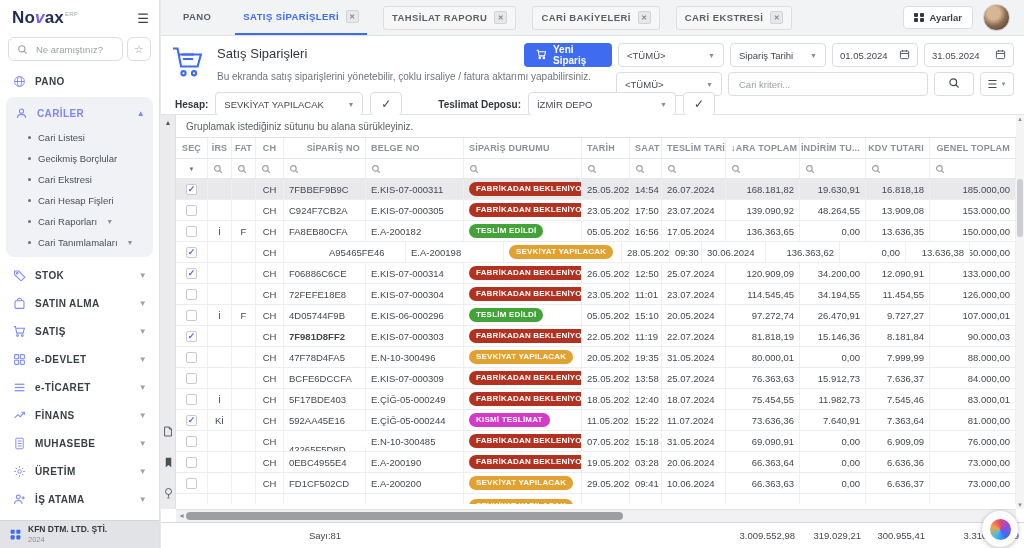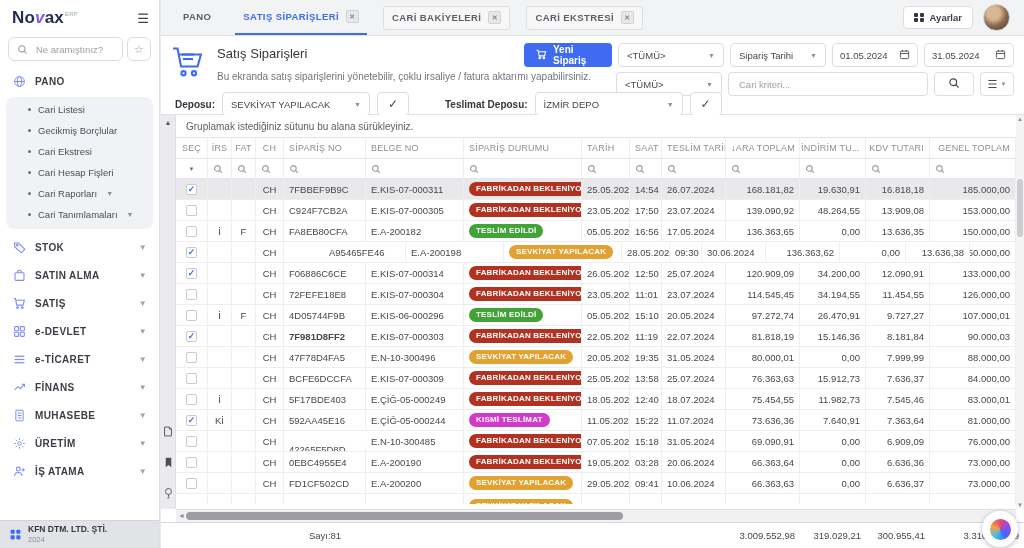--- a/index.html
+++ b/index.html
@@ -66,21 +66,21 @@
   .gridwrap{position:absolute;left:0;top:115px;right:0;bottom:26px;background:#fff;}
   .strip{position:absolute;left:0;top:0;width:15px;bottom:13px;background:#ebebee;border-right:1px solid #dfdfe2;}
   .strip-arrow{position:absolute;top:4px;left:0;width:100%;text-align:center;font-size:7px;color:#555;}
   .strip-icons{position:absolute;bottom:6px;left:0;width:100%;display:flex;flex-direction:column;align-items:center;gap:13px;color:#4a4f57;}
   .grid{position:absolute;left:15px;top:0;right:8px;bottom:13px;overflow:hidden;}
   .group-bar{height:23px;display:flex;align-items:center;padding-left:10px;font-size:10px;color:#5a5f66;border-bottom:1px solid #e3e3e5;}
   .hdr-row,.flt-row,.row{display:flex;align-items:stretch;}
   .hdr-row{height:21px;border-bottom:1px solid #e6e6e8;}
   .flt-row{height:20px;border-bottom:1px solid #e6e6e8;}
   .cell{display:flex;align-items:center;padding:0 5px;border-right:1px solid #efeff1;overflow:hidden;white-space:nowrap;}
-  .hdr-cell{font-size:9px;color:#8b9097;letter-spacing:.2px;font-weight:normal;}
+  .hdr-cell{font-size:9px;color:#8b9097;letter-spacing:.2px;font-weight:bold;}
   .num{justify-content:flex-end;}
   .ctr{justify-content:center;}
   .row{height:21px;border-bottom:1px solid #ededef;font-size:9.5px;color:#44484d;background:#fff;}
   .row.selected{background:#e9e9eb;}
   .row.partial{height:10px;overflow:hidden;border-bottom:0;}
   .badge{font-size:8px;font-weight:bold;color:#fff;padding:3px 7px;border-radius:8px;letter-spacing:.2px;line-height:1;white-space:nowrap;}
   .checkbox{width:11px;height:11px;border:1px solid #c8cace;border-radius:2px;background:#fff;display:flex;align-items:center;justify-content:center;font-size:9px;color:#3e6bf2;font-weight:bold;line-height:1;}
   .mag{color:#9aa0a6;}
   .vscroll{position:absolute;right:0;top:0;width:8px;bottom:13px;background:#f4f4f5;}
   .vthumb{position:absolute;left:1px;right:1px;top:64px;height:58px;background:#cdced1;border-radius:3px;}
@@ -120,20 +120,30 @@
       <span class="sicon">
           <svg width="13" height="13" viewBox="0 0 16 16" fill="none" stroke="currentColor" stroke-width="1.2">
             <circle cx="8" cy="8" r="6"></circle>
             <ellipse cx="8" cy="8" rx="2.6" ry="6"></ellipse>
             <line x1="2" y1="8" x2="14" y2="8"></line>
           </svg>
         </span>
       <span>PANO</span>
     </div>
     <div class="cariler-block">
+      <div class="cariler-head">
+        <span class="sicon" style="color:#7b87fa">
+            <svg width="13" height="13" viewBox="0 0 16 16" fill="none" stroke="currentColor" stroke-width="1.3">
+              <circle cx="8" cy="5" r="2.6"></circle>
+              <path d="M3 13.5c0-3 2.2-4.4 5-4.4s5 1.4 5 4.4"></path>
+            </svg>
+          </span>
+        <span>CARİLER</span>
+        <span class="chev">▲</span>
+      </div>
       <div id="cariler-items">
           <div class="sub-item">
             <span class="bullet"></span>
             <span>Cari Listesi</span>
           </div>
           <div class="sub-item">
             <span class="bullet"></span>
             <span>Gecikmiş Borçlular</span>
           </div>
           <div class="sub-item">
@@ -277,20 +287,24 @@
     <div class="tabbar">
       <div id="tabs" style="display:flex;align-items:center;gap:16px;height:100%;">
           <div class="tab">
             <span>PANO</span>
           </div>
           <div class="tab active">
             <span>SATIŞ SİPARİŞLERİ</span>
             <span class="tab-close">✕</span>
           </div>
           <div class="tab boxed">
+            <span>TAHSİLAT RAPORU</span>
+            <span class="tab-close">✕</span>
+          </div>
+          <div class="tab boxed">
             <span>CARİ BAKİYELERİ</span>
             <span class="tab-close">✕</span>
           </div>
           <div class="tab boxed">
             <span>CARİ EKSTRESİ</span>
             <span class="tab-close">✕</span>
           </div>
         </div>
       <div class="tab-right">
         <div class="settings-btn">
@@ -370,21 +384,21 @@
                 <line x1="10.5" y1="10.5" x2="14" y2="14"></line>
               </svg></span>
           </div>
         <div class="iconbtn" style="width:34px">
             <span style="font-size:11px;line-height:1;">☰</span>
             <span class="caret" style="font-size:6px;color:#8a8f96">▼</span>
           </div>
       </div>
 
       <div class="tb-row3">
-        <span class="lbl">Deposu:</span>
+        <span class="lbl">Hesap:</span>
         <div class="select" style="width:148px">
             <span>SEVKİYAT YAPILACAK</span>
             <span class="caret">▼</span>
           </div>
         <div class="iconbtn" style="width:32px">
             <span style="font-size:12px;">✓</span>
           </div>
         <span style="width:22px"></span>
         <span class="lbl">Teslimat Deposu:</span>
         <div class="select" style="width:148px">
@@ -425,21 +439,21 @@
             </div>
             <div class="cell hdr-cell ctr" style="width: 24px;">
               <span>İRS</span>
             </div>
             <div class="cell hdr-cell ctr" style="width: 24px;">
               <span>FAT</span>
             </div>
             <div class="cell hdr-cell ctr" style="width: 28px;">
               <span>CH</span>
             </div>
-            <div class="cell hdr-cell" style="width: 82px;">
+            <div class="cell hdr-cell" style="width: 82px; justify-content: flex-end;">
               <span>SİPARİŞ NO</span>
             </div>
             <div class="cell hdr-cell" style="width: 98px;">
               <span>BELGE NO</span>
             </div>
             <div class="cell hdr-cell" style="width: 118px;">
               <span>SİPARİŞ DURUMU</span>
             </div>
             <div class="cell hdr-cell" style="width: 48px;">
               <span>TARİH</span>

